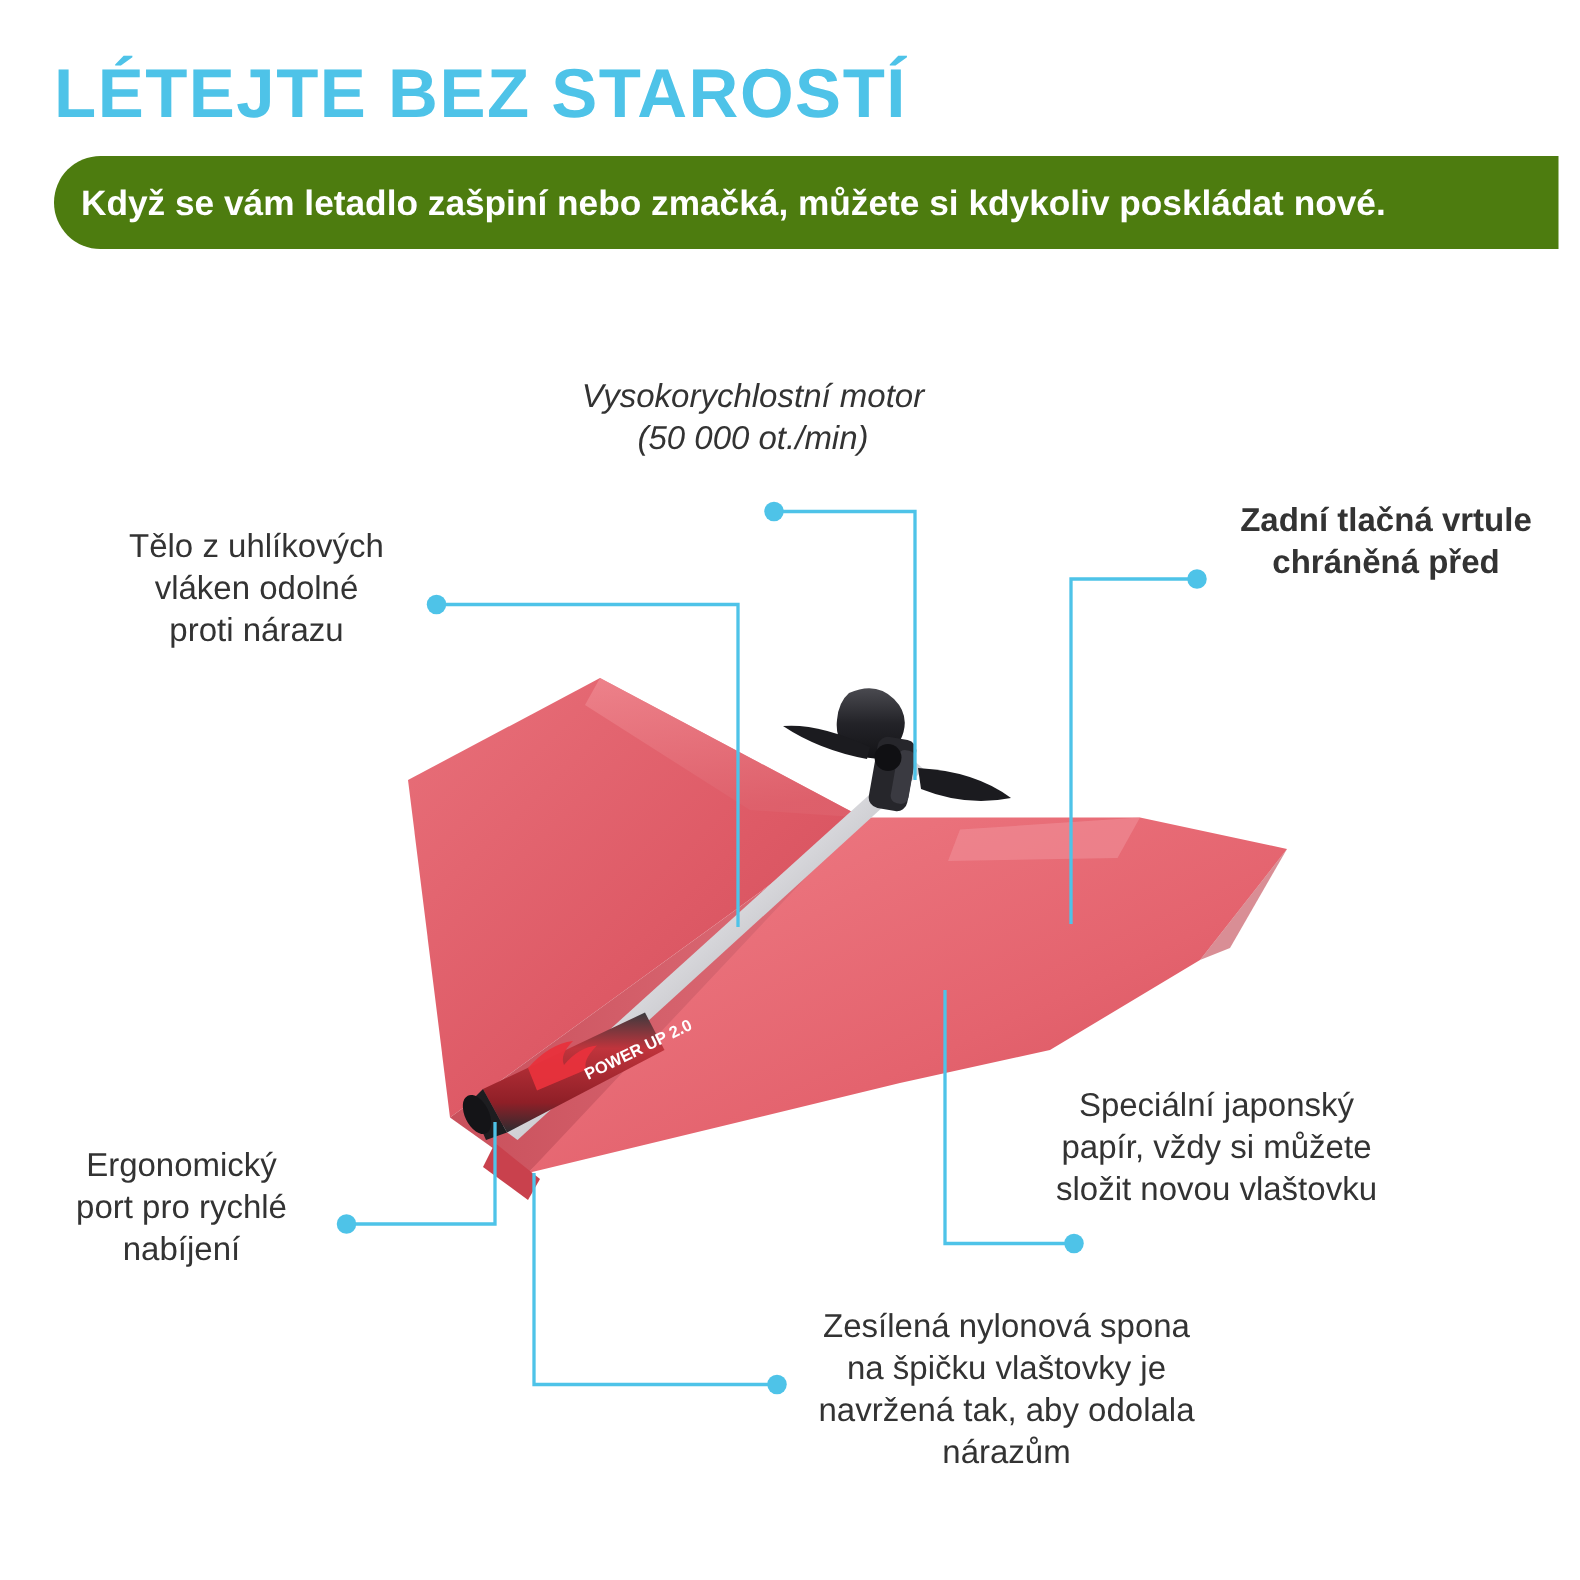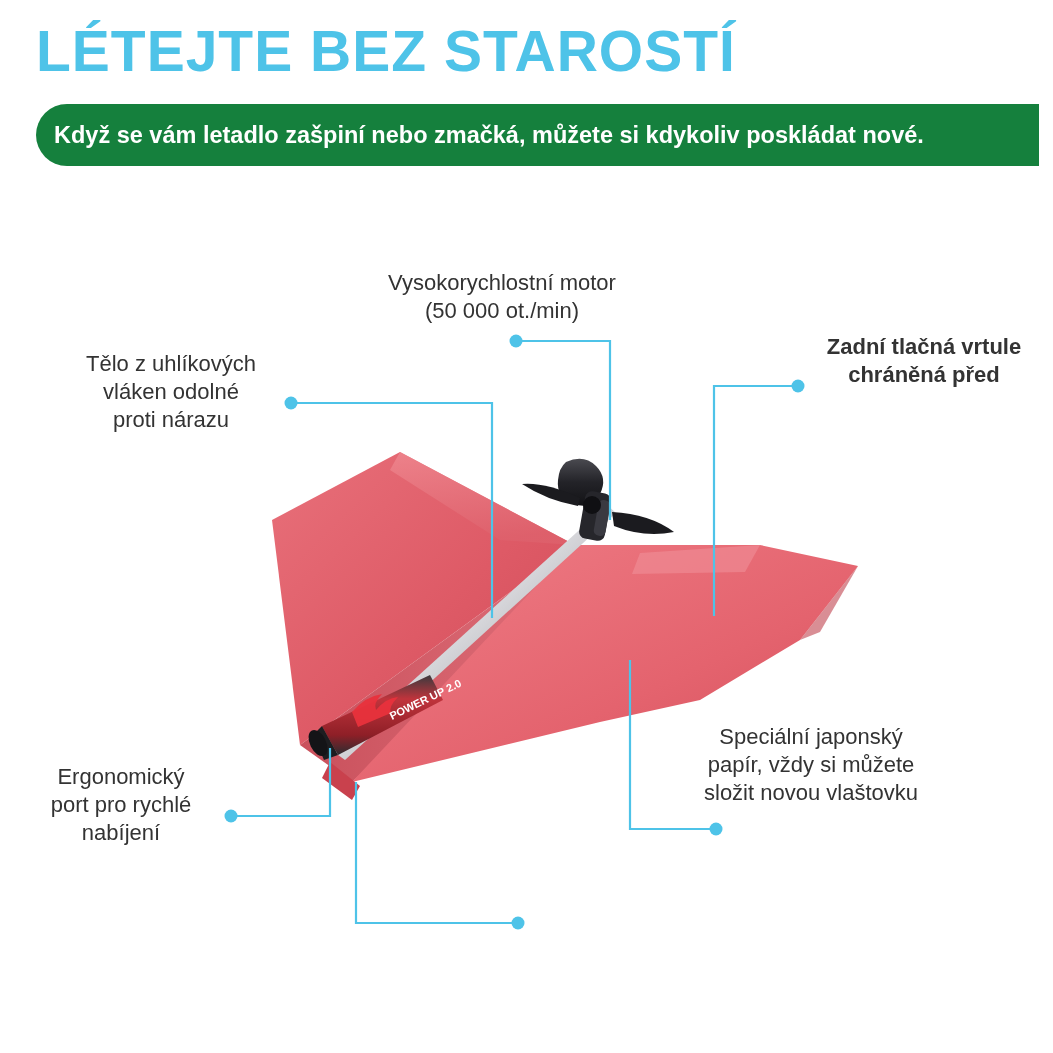--- a/index.html
+++ b/index.html
@@ -18,34 +18,34 @@
     position: absolute;
     left: 0; top: 0;
     width: 1053px;
     height: 1053px;
   }
 
   
   .headline {
     position: absolute;
     left: 36px;
-    top: 18px;
-    font-size: 57px;
+    top: 35px;
+    font-size: 46px;
     font-weight: bold;
     letter-spacing: 1px;
     color: #4ec3e8;
     white-space: nowrap;
   }
   .subbar {
     position: absolute;
     left: 36px;
     top: 104px;
     width: 1003px;
     height: 62px;
-    background: #15803d;
+    background: #4d7c0f;
     border-radius: 31px 0 0 31px;
     display: flex;
     align-items: center;
   }
   .subbar-text {
     color: #ffffff;
     font-size: 23.5px;
     font-weight: bold;
     padding-left: 18px;
     white-space: nowrap;
@@ -186,21 +186,21 @@
     <g fill="#4ec3e8">
       <circle cx="516" cy="341" r="6.5"></circle>
       <circle cx="291" cy="403" r="6.5"></circle>
       <circle cx="798" cy="386" r="6.5"></circle>
       <circle cx="716" cy="829" r="6.5"></circle>
       <circle cx="231" cy="816" r="6.5"></circle>
       <circle cx="518" cy="923" r="6.5"></circle>
     </g>
   </svg>
 
-  <div class="callout center" style="left:374px; top:269px; width:256px;">
+  <div class="callout center" style="left:374px; top:250px; width:256px;font-style:italic;">
     <div>Vysokorychlostní motor</div>
     <div>(50 000 ot./min)</div>
   </div>
 
   <div class="callout center" style="left:58px; top:350px; width:226px;">
     <div>Tělo z uhlíkových</div>
     <div>vláken odolné</div>
     <div>proti nárazu</div>
   </div>
 
@@ -214,14 +214,20 @@
     <div>port pro rychlé</div>
     <div>nabíjení</div>
   </div>
 
   <div class="callout center" style="left:668px; top:723px; width:286px;">
     <div>Speciální japonský</div>
     <div>papír, vždy si můžete</div>
     <div>složit novou vlaštovku</div>
   </div>
 
+  <div class="callout center" style="left:506px; top:870px; width:330px;">
+    <div>Zesílená nylonová spona</div>
+    <div>na špičku vlaštovky je</div>
+    <div>navržená tak, aby odolala</div>
+    <div>nárazům</div>
+  </div>
 
 </div>
 
 </body></html>

